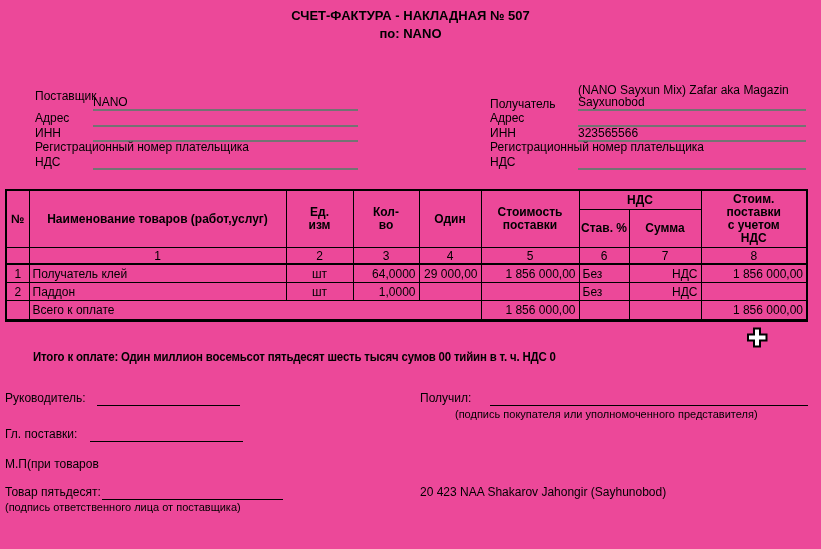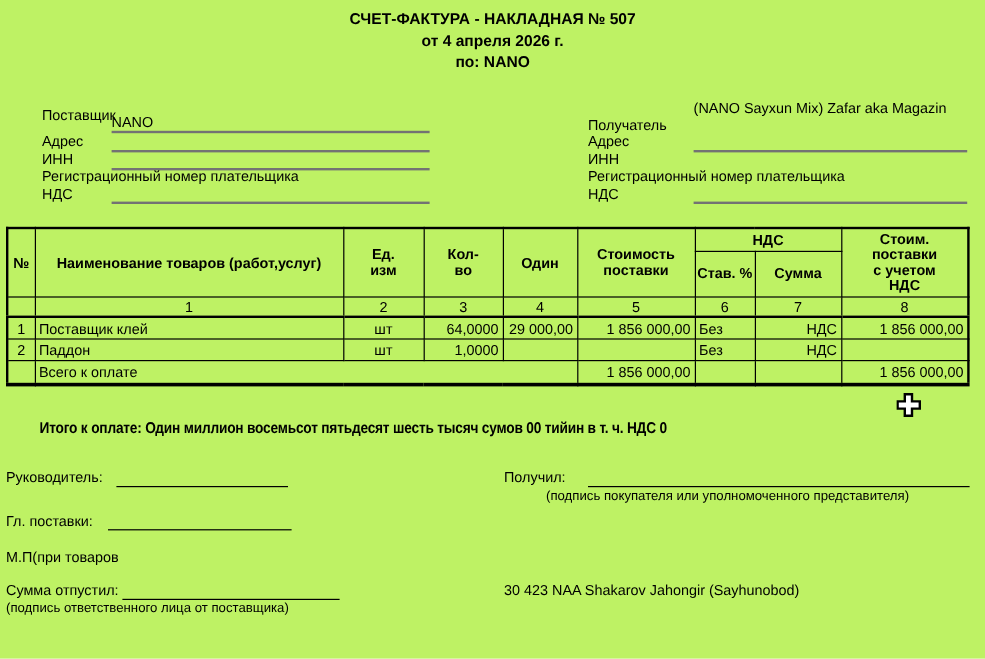--- a/index.html
+++ b/index.html
@@ -1,16 +1,16 @@
 <!DOCTYPE html>
 <html><head>
 <meta charset="utf-8">
 <style>
   html,body{margin:0;padding:0;background:#fff;}
-  .page{position:relative;width:821px;height:549px;background:#bef264;
+  .page{position:relative;width:821px;height:549px;background:#ec4899;
         font-family:"Liberation Sans",sans-serif;color:#000;overflow:hidden;}
   .abs{position:absolute;}
   .title{top:7px;left:0;width:100%;text-align:center;font-weight:bold;
          font-size:13px;line-height:18px;}
   .lbl{font-size:12px;white-space:nowrap;line-height:14px;}
   .field{border-bottom:2px solid #737373;font-size:12px;height:14px;line-height:15px;
          white-space:nowrap;overflow:visible;}
   table.inv{position:absolute;left:5px;top:189px;width:803px;table-layout:fixed;
             border-collapse:collapse;border:2px solid #000;border-bottom:3px solid #000;
             font-size:12px;}
@@ -29,45 +29,46 @@
   .cap{font-size:11px;white-space:nowrap;line-height:13px;}
   .sline{border-bottom:1px solid #000;height:14px;}
 </style>
 </head>
 <body>
 
 <div class="page">
 
   <div class="abs title">
     <div>СЧЕТ-ФАКТУРА - НАКЛАДНАЯ № 507</div>
-    <div>от 4 апреля 2026 г.</div>
     <div>по: NANO</div>
   </div>
 
   <span class="abs lbl" style="left:35px;top:89px">Поставщик</span>
   <div class="abs field" style="left:93px;top:95px;width:265px"><span>NANO</span></div>
 
   <span class="abs lbl" style="left:35px;top:111px">Адрес</span>
   <div class="abs field" style="left:93px;top:111px;width:265px"><span></span></div>
 
   <span class="abs lbl" style="left:35px;top:126px">ИНН</span>
   <div class="abs field" style="left:93px;top:126px;width:265px"><span></span></div>
 
   <span class="abs lbl" style="left:35px;top:140px">Регистрационный номер плательщика</span>
 
   <span class="abs lbl" style="left:35px;top:155px">НДС</span>
   <div class="abs field" style="left:93px;top:154px;width:265px"><span></span></div>
 
   <span class="abs lbl" style="left:578px;top:83px">(NANO Sayxun Mix) Zafar aka Magazin</span>
   <span class="abs lbl" style="left:490px;top:97px">Получатель</span>
+  <div class="abs field" style="left:578px;top:95px;width:228px"><span>Sayxunobod</span></div>
 
   <span class="abs lbl" style="left:490px;top:111px">Адрес</span>
   <div class="abs field" style="left:578px;top:111px;width:228px"><span></span></div>
 
   <span class="abs lbl" style="left:490px;top:126px">ИНН</span>
+  <div class="abs field" style="left:578px;top:126px;width:228px"><span>323565566</span></div>
 
   <span class="abs lbl" style="left:490px;top:140px">Регистрационный номер плательщика</span>
 
   <span class="abs lbl" style="left:490px;top:155px">НДС</span>
   <div class="abs field" style="left:578px;top:154px;width:228px"><span></span></div>
 
   <table class="inv">
     <colgroup>
       <col style="width:23px">
         <col style="width:257px">
@@ -106,21 +107,21 @@
       <td>2</td>
       <td>3</td>
       <td>4</td>
       <td>5</td>
       <td>6</td>
       <td>7</td>
       <td>8</td>
     </tr>
     <tr class="datarow first-data">
       <td class="c">1</td>
-      <td class="l">Поставщик клей</td>
+      <td class="l">Получатель клей</td>
       <td class="c">шт</td>
       <td class="r">64,0000</td>
       <td class="r">29 000,00</td>
       <td class="r">1 856 000,00</td>
       <td class="l">Без</td>
       <td class="r">НДС</td>
       <td class="r">1 856 000,00</td>
     </tr>
     <tr class="datarow">
       <td class="c">2</td>
@@ -155,19 +156,19 @@
 
   <span class="abs sig" style="left:420px;top:391px">Получил:</span>
   <div class="abs sline" style="left:490px;top:391px;width:318px"></div>
   <span class="abs cap" style="left:455px;top:408px">(подпись покупателя или уполномоченного представителя)</span>
 
   <span class="abs sig" style="left:5px;top:427px">Гл. поставки:</span>
   <div class="abs sline" style="left:90px;top:427px;width:153px"></div>
 
   <span class="abs sig" style="left:5px;top:457px">М.П(при товаров</span>
 
-  <span class="abs sig" style="left:5px;top:485px">Сумма  отпустил:</span>
+  <span class="abs sig" style="left:5px;top:485px">Товар  пятьдесят:</span>
   <div class="abs sline" style="left:102px;top:485px;width:181px"></div>
   <span class="abs cap" style="left:5px;top:501px">(подпись ответственного лица от поставщика)</span>
 
-  <span class="abs sig" style="left:420px;top:485px">30 423 NAA Shakarov Jahongir (Sayhunobod)</span>
+  <span class="abs sig" style="left:420px;top:485px">20 423 NAA Shakarov Jahongir (Sayhunobod)</span>
 
 </div>
 
 </body></html>

